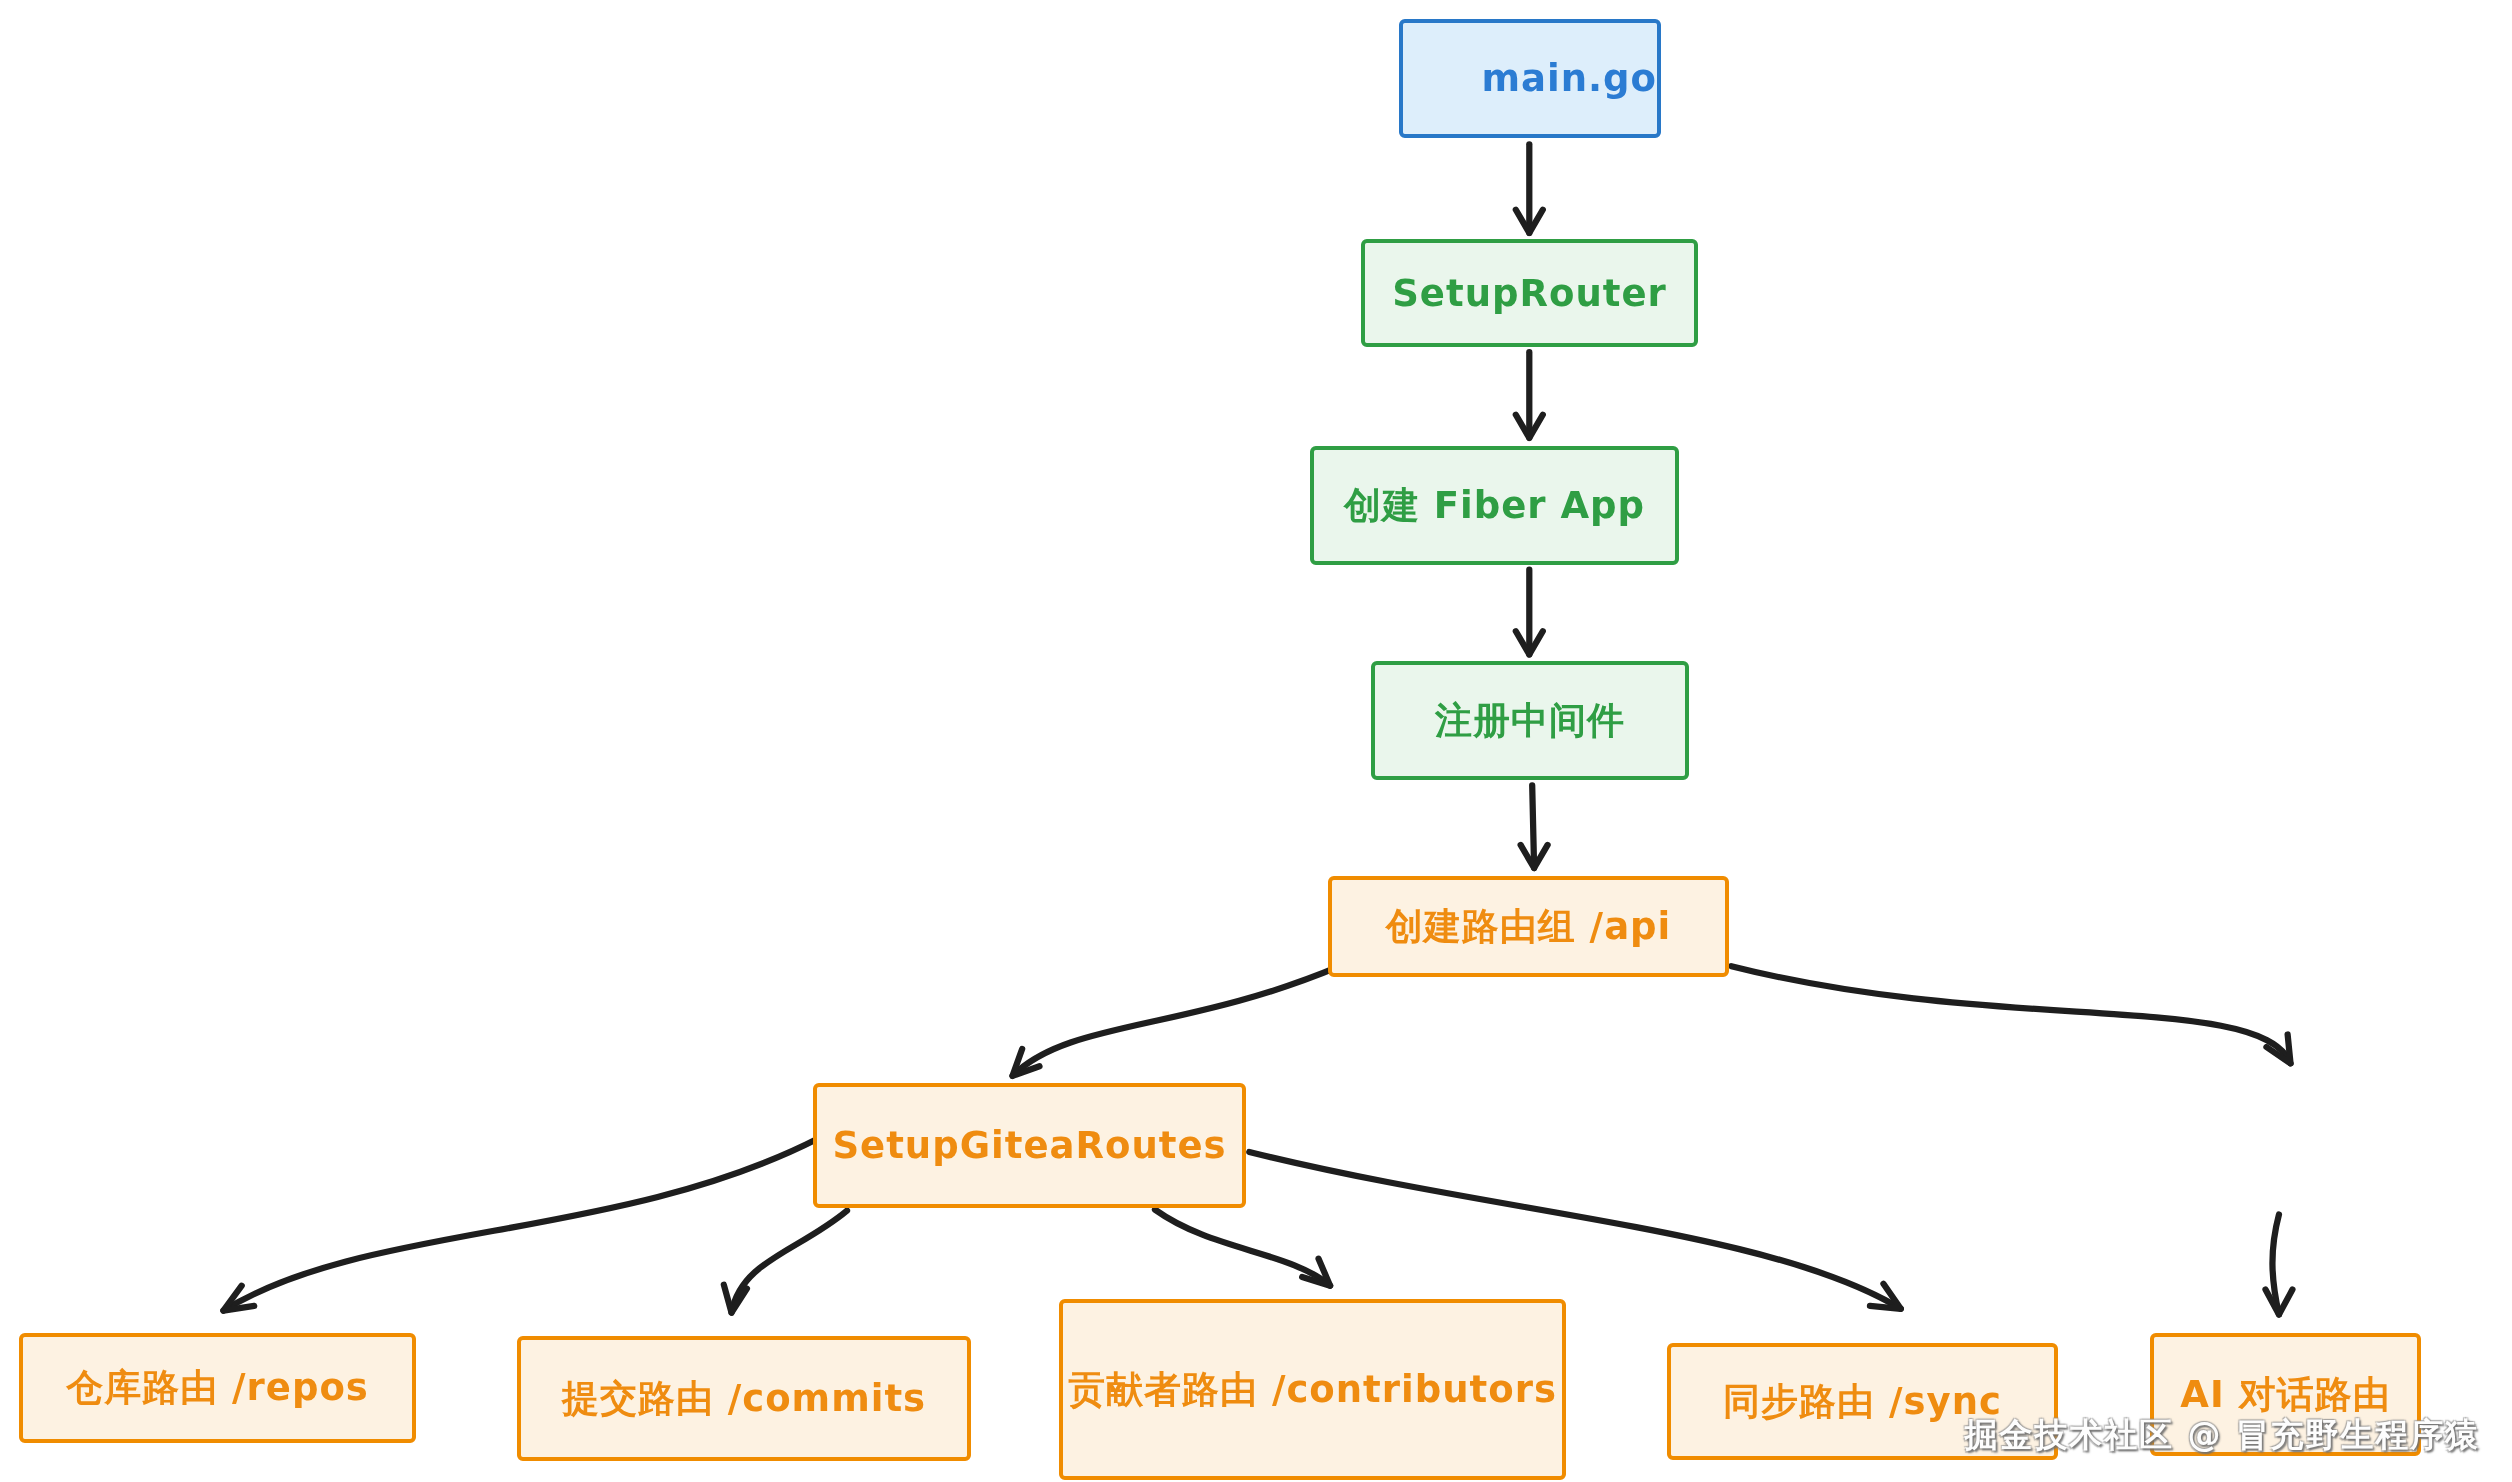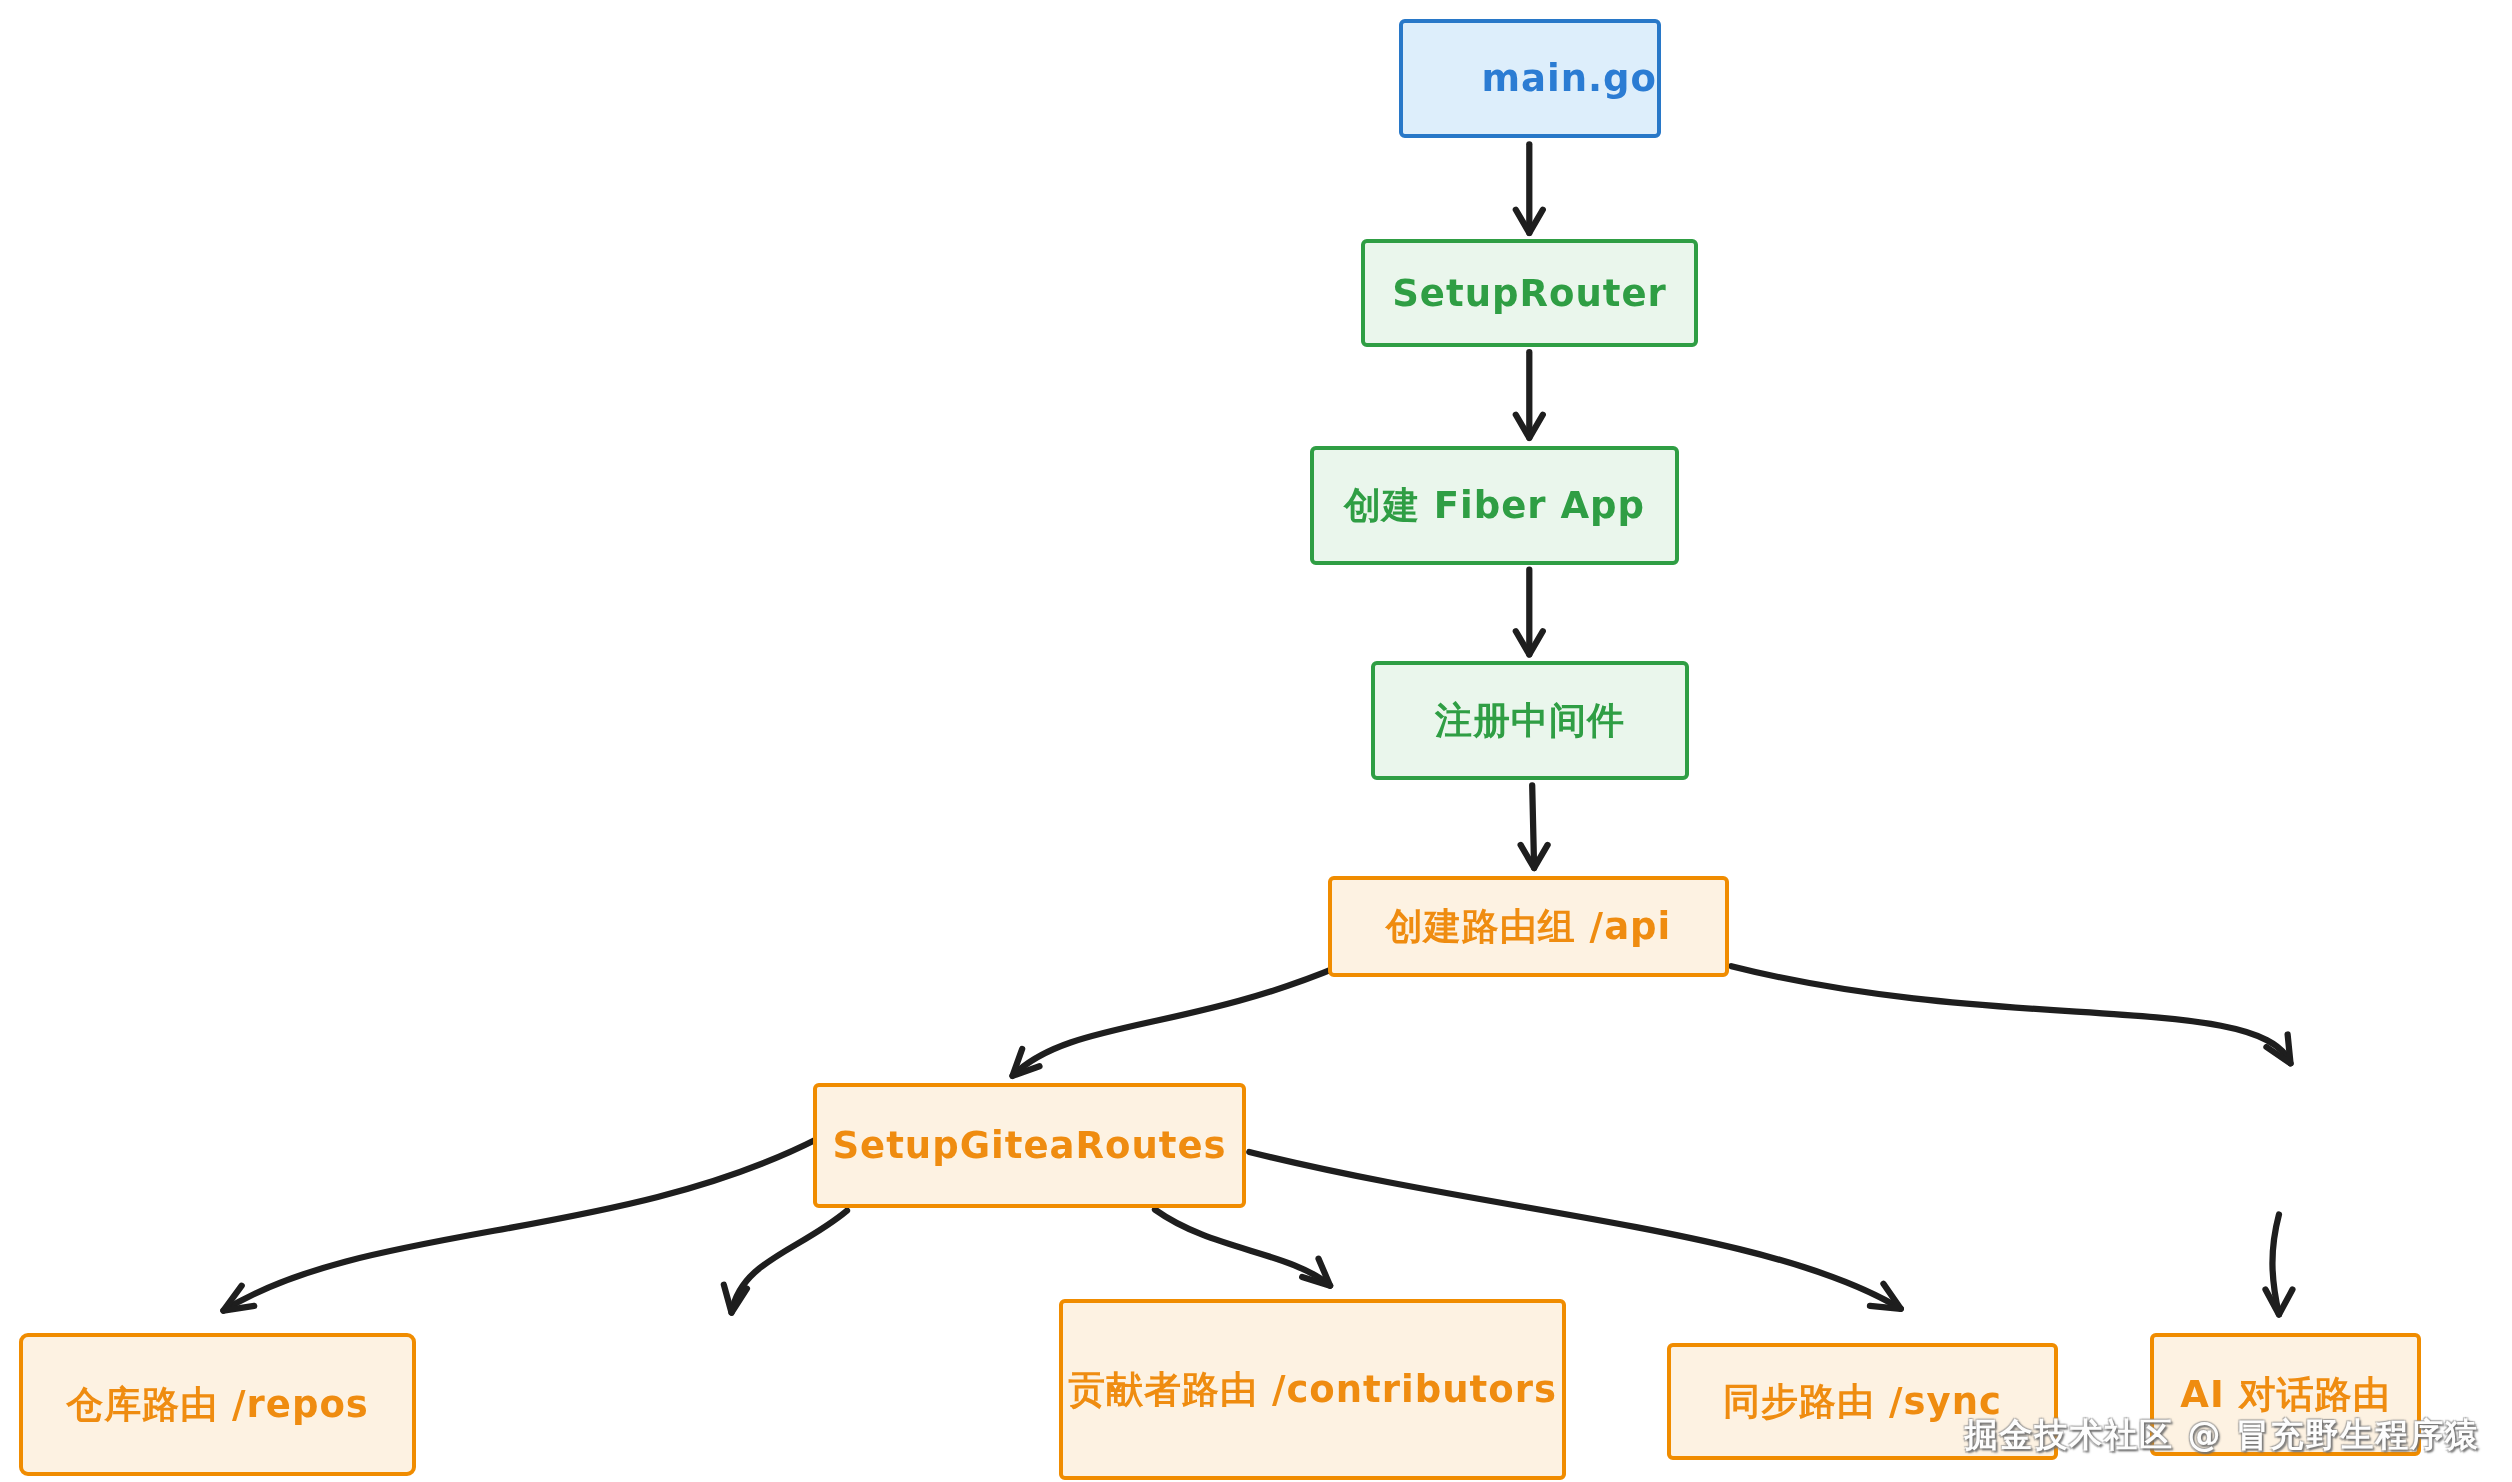--- a/index.html
+++ b/index.html
@@ -140,24 +140,27 @@
 
   <div class="node orange" style="left:1328px; top:876px;  width:401px; height:101px;">
     <span>创建路由组 /api</span>
   </div>
 
   <div class="node orange" style="left:813px;  top:1083px; width:433px; height:125px;">
     <span>SetupGiteaRoutes</span>
   </div>
 
 
-  <div class="node orange" style="left:19px;   top:1333px; width:397px; height:143px;border-radius:9px;">
+  <div class="node orange" style="left:19px;   top:1333px; width:397px; height:110px;">
     <span>仓库路由 /repos</span>
   </div>
 
+  <div class="node orange" style="left:517px;  top:1336px; width:454px; height:125px;">
+    <span>提交路由 /commits</span>
+  </div>
 
   <div class="node orange" style="left:1059px; top:1299px; width:507px; height:181px;">
     <span>贡献者路由 /contributors</span>
   </div>
 
   <div class="node orange" style="left:1667px; top:1343px; width:391px; height:117px;">
     <span>同步路由 /sync</span>
   </div>
 
   <div class="node orange" style="left:2150px; top:1333px; width:271px; height:123px;">

